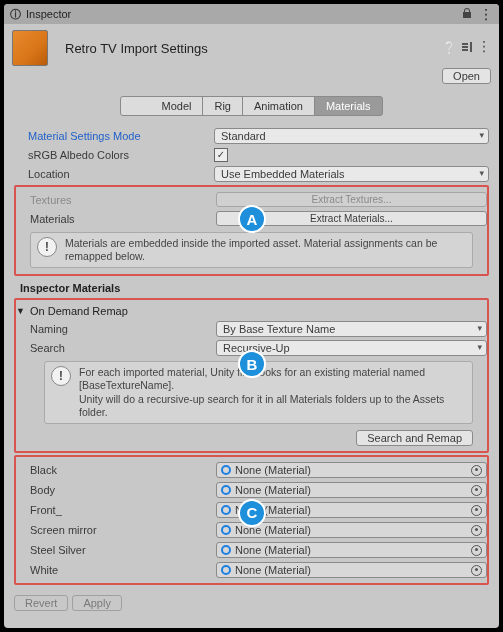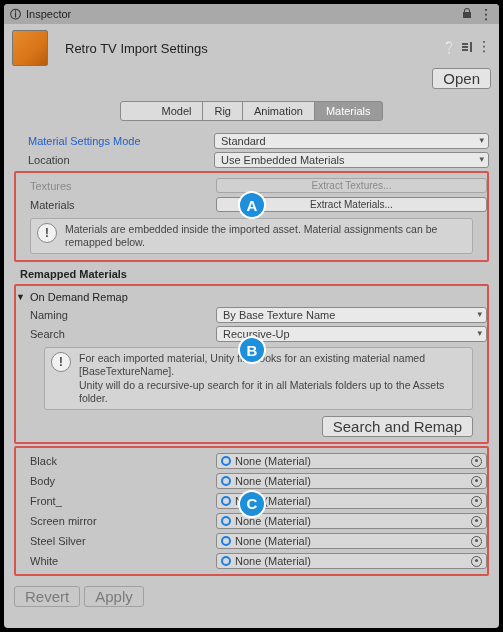--- a/index.html
+++ b/index.html
@@ -51,21 +51,21 @@
     content:""; position:absolute;
   }
   .header h1 { font-size: 13px; font-weight: normal; margin:9px; flex:1; color:#222;}
   .header-icons { display:flex; gap:4px; color:#444; font-size:12px;}
   .open-row { display:flex; justify-content:flex-end; padding: 2px 8px 8px 8px; }
   .btn {
     background: #e4e4e4;
     border: 1px solid #8a8a8a;
     border-radius: 3px;
     padding: 1px 10px;
-    font-size: 15px;
+    font-size: 11px;
     cursor: pointer;
   }
   .btn-ghost {
     background: #c8c8c8;
     border: 1px solid #a0a0a0;
     color: #7a7a7a;
   }
   .tab-row { display:flex; justify-content:center; padding: 4px 0 10px 0; gap:0;}
   .tab {
     border: 1px solid #8a8a8a;
@@ -260,20 +260,26 @@
 
     <div class="content">
 
       <div class="row">
         <div class="label link-blue">Material Settings Mode</div>
         <div class="ctrl">
           <div class="dropdown">Standard</div>
         </div>
       </div>
       <div class="row">
+        <div class="label">sRGB Albedo Colors</div>
+        <div class="ctrl">
+          <span class="checkbox">✓</span>
+        </div>
+      </div>
+      <div class="row">
         <div class="label">Location</div>
         <div class="ctrl">
           <div class="dropdown">Use Embedded Materials</div>
         </div>
       </div>
 
       <div class="red-box" style="padding-bottom:4px;">
         <div class="badge" style="top:18px;">A</div>
         <div class="row">
           <div class="label" style="color:#8a8a8a;">Textures</div>
@@ -286,21 +292,21 @@
           <div class="ctrl" style="display:flex;">
             <div class="wide-btn">Extract Materials...</div>
           </div>
         </div>
         <div class="info-box">
           <div class="info-icon">!</div>
           <div>Materials are embedded inside the imported asset. Material assignments can be remapped below.</div>
         </div>
       </div>
 
-      <div class="section-header">Remapped Materials</div>
+      <div class="section-header">Inspector Materials</div>
 
       <div class="red-box">
         <div class="badge" style="top:50px;">B</div>
 
         <div class="foldout">
           <span class="arrow">▼</span>
           <span>On Demand Remap</span>
         </div>
         <div class="row">
           <div class="label sub">Naming</div>

